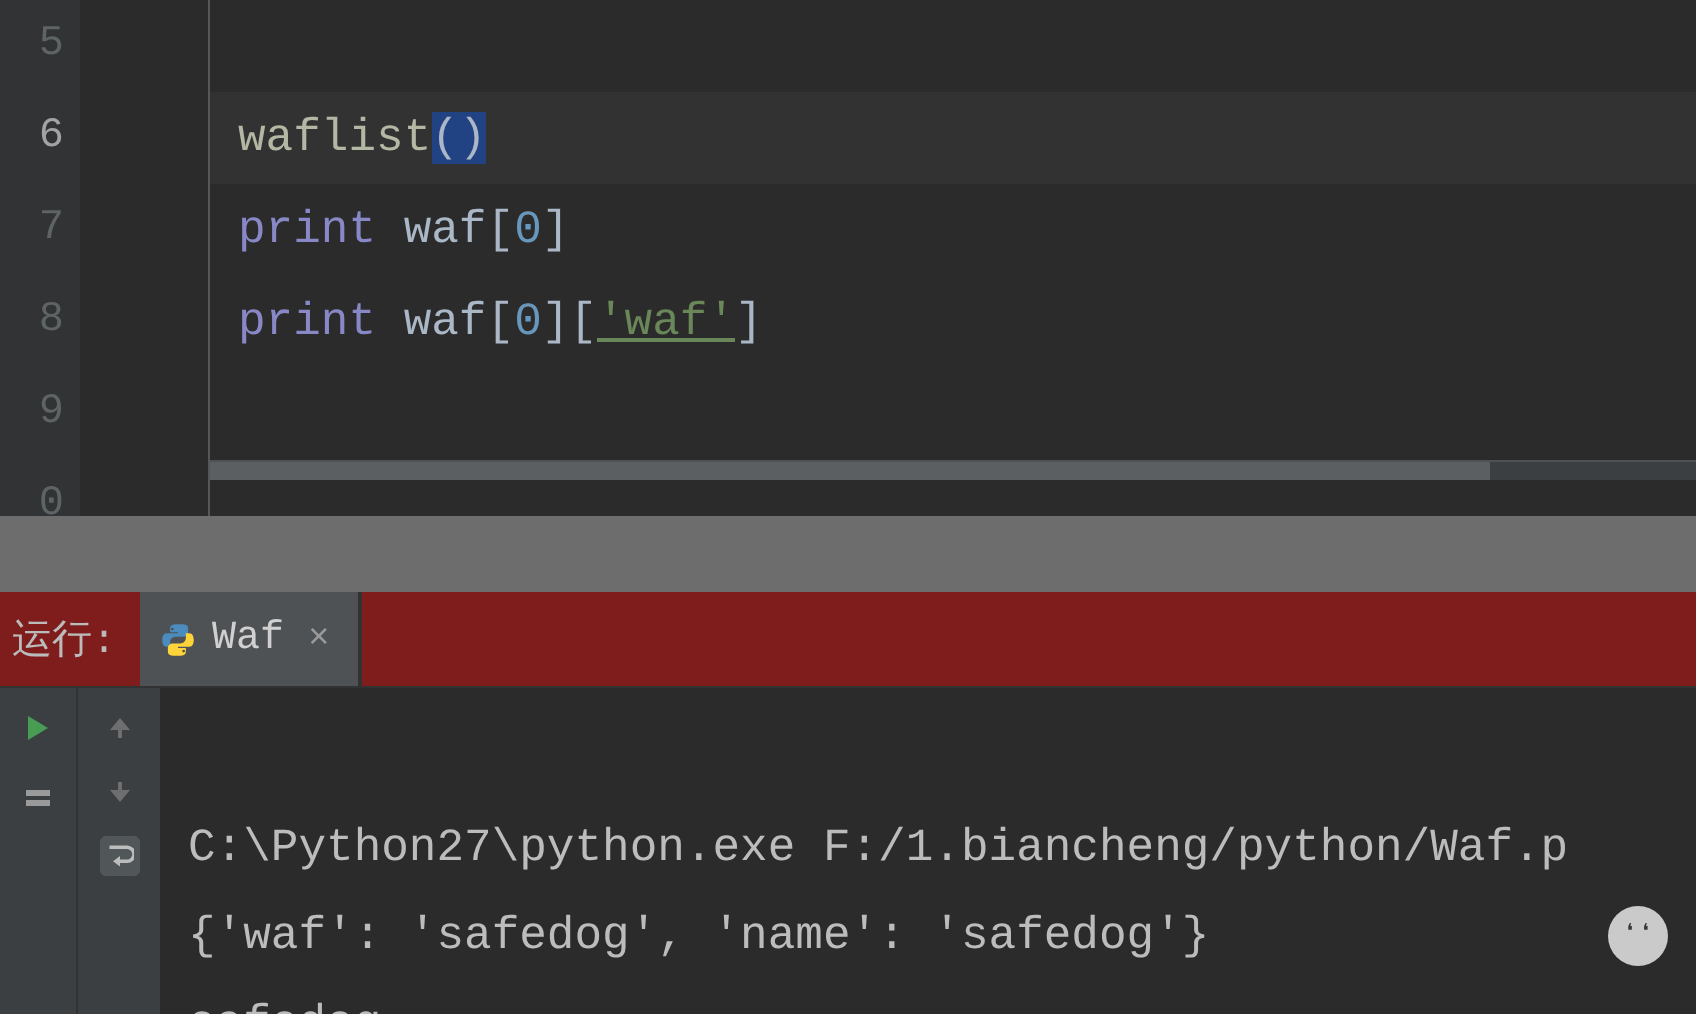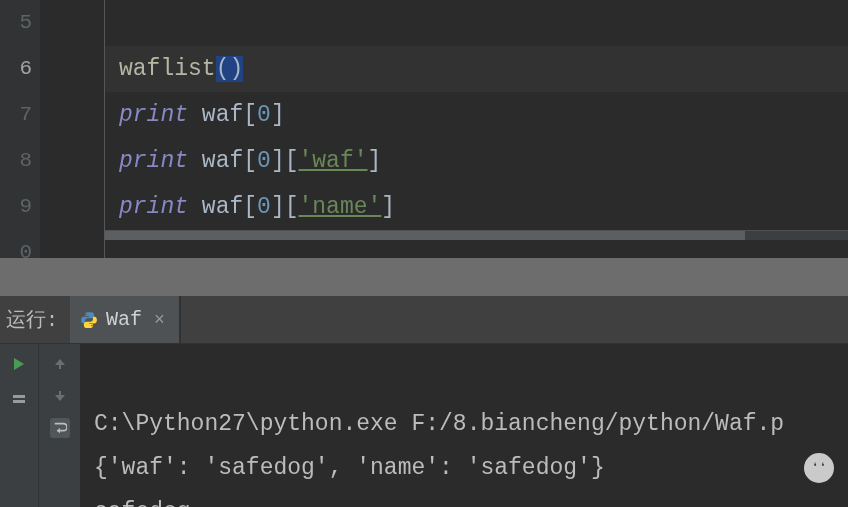--- a/index.html
+++ b/index.html
@@ -48,21 +48,21 @@
     height: 46px;
     line-height: 46px;
   }
   .line-highlight {
     position: absolute;
     left: 0; right: 0;
     height: 46px;
     background: #323232;
   }
   .tok-call   { color: #b2b8a3; }
-  .tok-kw     { color: #8888c6; font-style: italic; }
+  .tok-kw     { color: #8888c6; }
   .tok-var    { color: #a9b7c6; }
   .tok-num    { color: #6897bb; }
   .tok-br     { color: #a9b7c6; }
   .tok-str    { color: #6a8759; text-decoration: underline; }
   .cursor-sel {
     background: #214283;
     color: #a9b7c6;
   }
   .hscroll {
     position: absolute;
@@ -80,21 +80,21 @@
     background: #5c5f61;
   }
   
   .divider-gap {
     height: 38px;
     background: #6d6d6d;
   }
   
   .run-header {
     height: 48px;
-    background: #404040;
+    background: #7f1d1d;
     display: flex;
     align-items: stretch;
     border-bottom: 1px solid #323232;
     font-size: 20px;
   }
   .run-title {
     display: flex;
     align-items: center;
     padding: 0 12px 0 6px;
     color: #bbbbbb;
@@ -193,21 +193,20 @@
   <div class="margin-strip"></div>
   <div class="code">
     <div class="line-highlight" style="top:46px;"></div>
 
     <div class="code-line" style="top:46px;"><span class="tok-call">waflist</span><span class="cursor-sel">()</span></div>
 
     <div class="code-line" style="top:92px;"><span class="tok-kw">print</span><span> </span><span class="tok-var">waf</span><span class="tok-br">[</span><span class="tok-num">0</span><span class="tok-br">]</span></div>
 
     <div class="code-line" style="top:138px;"><span class="tok-kw">print</span><span> </span><span class="tok-var">waf</span><span class="tok-br">[</span><span class="tok-num">0</span><span class="tok-br">]</span><span class="tok-br">[</span><span class="tok-str">'waf'</span><span class="tok-br">]</span></div>
 
-    <div class="code-line" style="top:184px;"><span class="tok-kw">print</span><span> </span><span class="tok-var">waf</span><span class="tok-br">[</span><span class="tok-num">0</span><span class="tok-br">]</span><span class="tok-br">[</span><span class="tok-str">'name'</span><span class="tok-br">]</span></div>
 
     <div class="hscroll">
       <div class="hscroll-thumb"></div>
     </div>
   </div>
 </div>
 
 <div class="divider-gap"></div>
 
 <div class="run-header">
@@ -252,20 +251,20 @@
           <rect x="7" y="3" width="2" height="5" fill="#6e6e6e"></rect>
         </svg>
     </span>
     <span class="ico" style="background:#515658;border-radius:3px;padding:3px;">
       <svg viewBox="0 0 16 16" width="18" height="18">
           <path d="M2 4h10a3 3 0 010 6H8v-2l-4 3 4 3v-2h4a5 5 0 000-10H2z" fill="#bdbdbd"></path>
         </svg>
     </span>
   </div>
   <div class="console">
-<span>C:\Python27\python.exe F:/8.biancheng/python/Waf.p</span>
+<span>C:\Python27\python.exe F:/1.biancheng/python/Waf.p</span>
 <span>{'waf': 'safedog', 'name': 'safedog'}</span>
 <span>safedog</span>
     <div class="watermark">
       <span class="wm-bubble">❛❛</span>
     </div>
   </div>
 </div>
 
 </body></html>

